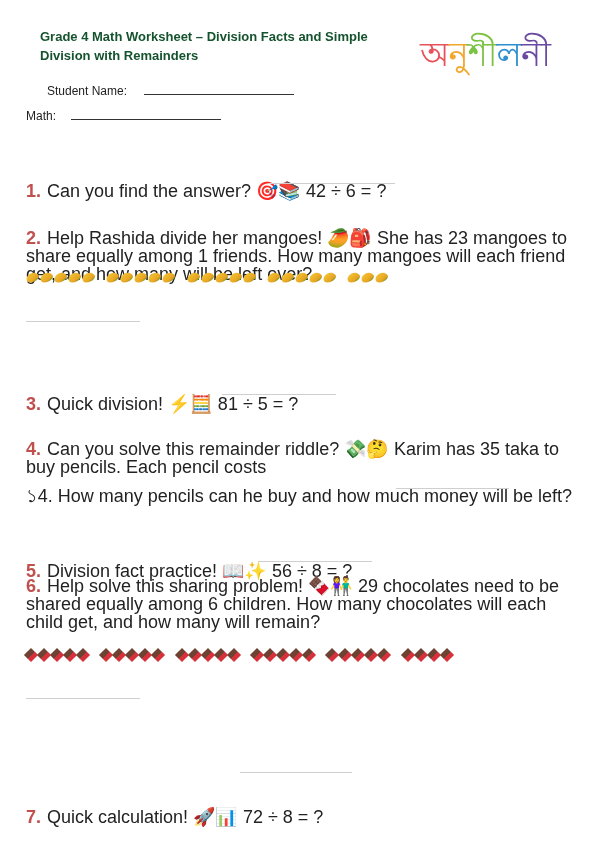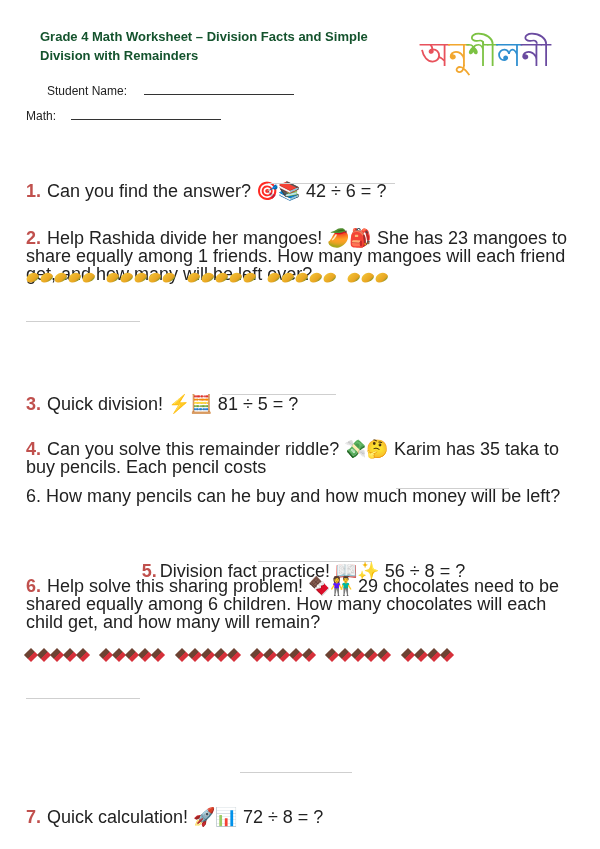--- a/index.html
+++ b/index.html
@@ -58,24 +58,24 @@
 <div class="ans" style="left:26px;top:321px;width:114px;"></div>
 
 <div class="q" style="top:395px;">
   <span class="num">3.</span><span>Quick division! ⚡🧮 81 ÷ 5 = ?</span>
 </div>
 <div class="ans" style="left:222px;top:394px;width:114px;"></div>
 
 <div class="q" style="top:440px;">
   <span class="num">4.</span><span>Can you solve this remainder riddle? 💸🤔 Karim has 35 taka to buy pencils. Each pencil costs</span>
 </div>
-<div class="q" style="top:487px;">6. How many pencils can he buy and how much money will be left?</div>
+<div class="q" style="top:487px;">১4. How many pencils can he buy and how much money will be left?</div>
 <div class="ans" style="left:396px;top:488px;width:113px;"></div>
 
-<div class="q" style="top:562px;text-align:center;">
+<div class="q" style="top:562px;">
   <span class="num">5.</span><span>Division fact practice! 📖✨ 56 ÷ 8 = ?</span>
 </div>
 <div class="ans" style="left:258px;top:561px;width:114px;"></div>
 
 <div class="q" style="top:577px;">
   <span class="num">6.</span><span>Help solve this sharing problem! 🍫👫 29 chocolates need to be shared equally among 6 children. How many chocolates will each child get, and how many will remain?</span>
 </div>
 <div class="row-icons" style="top:649px;">
   <span class="grp"><i class="choc"></i><i class="choc"></i><i class="choc"></i><i class="choc"></i><i class="choc"></i></span>
   <span class="grp"><i class="choc"></i><i class="choc"></i><i class="choc"></i><i class="choc"></i><i class="choc"></i></span>

